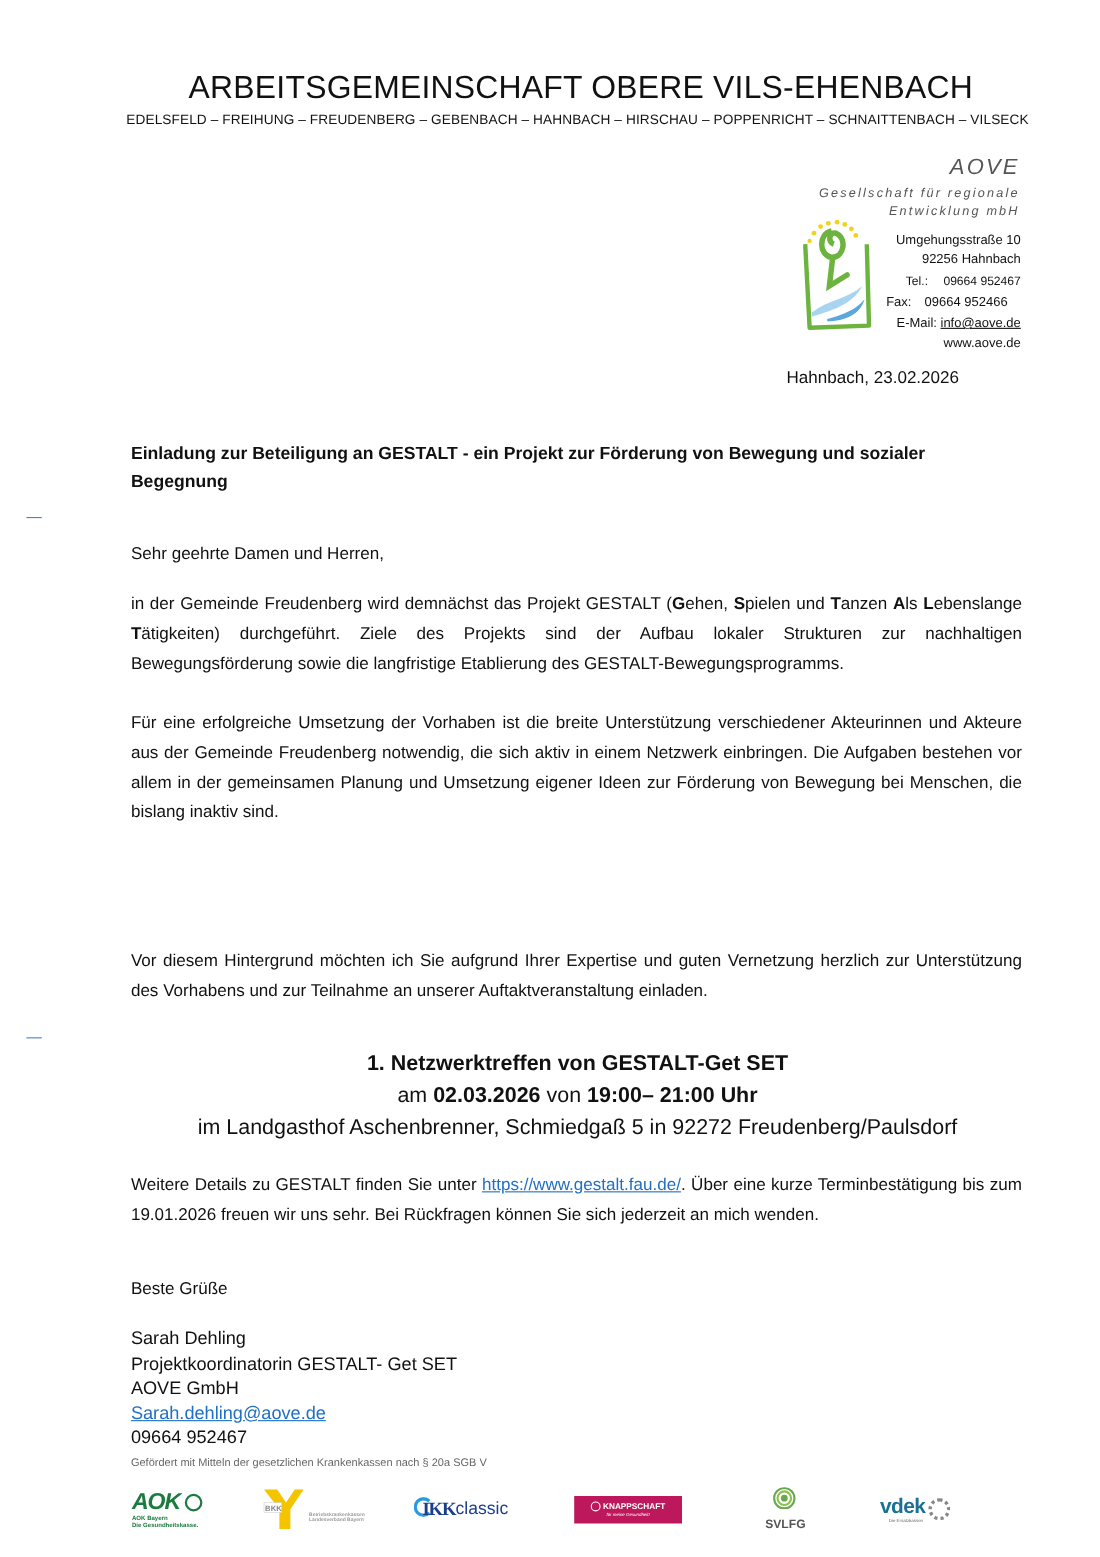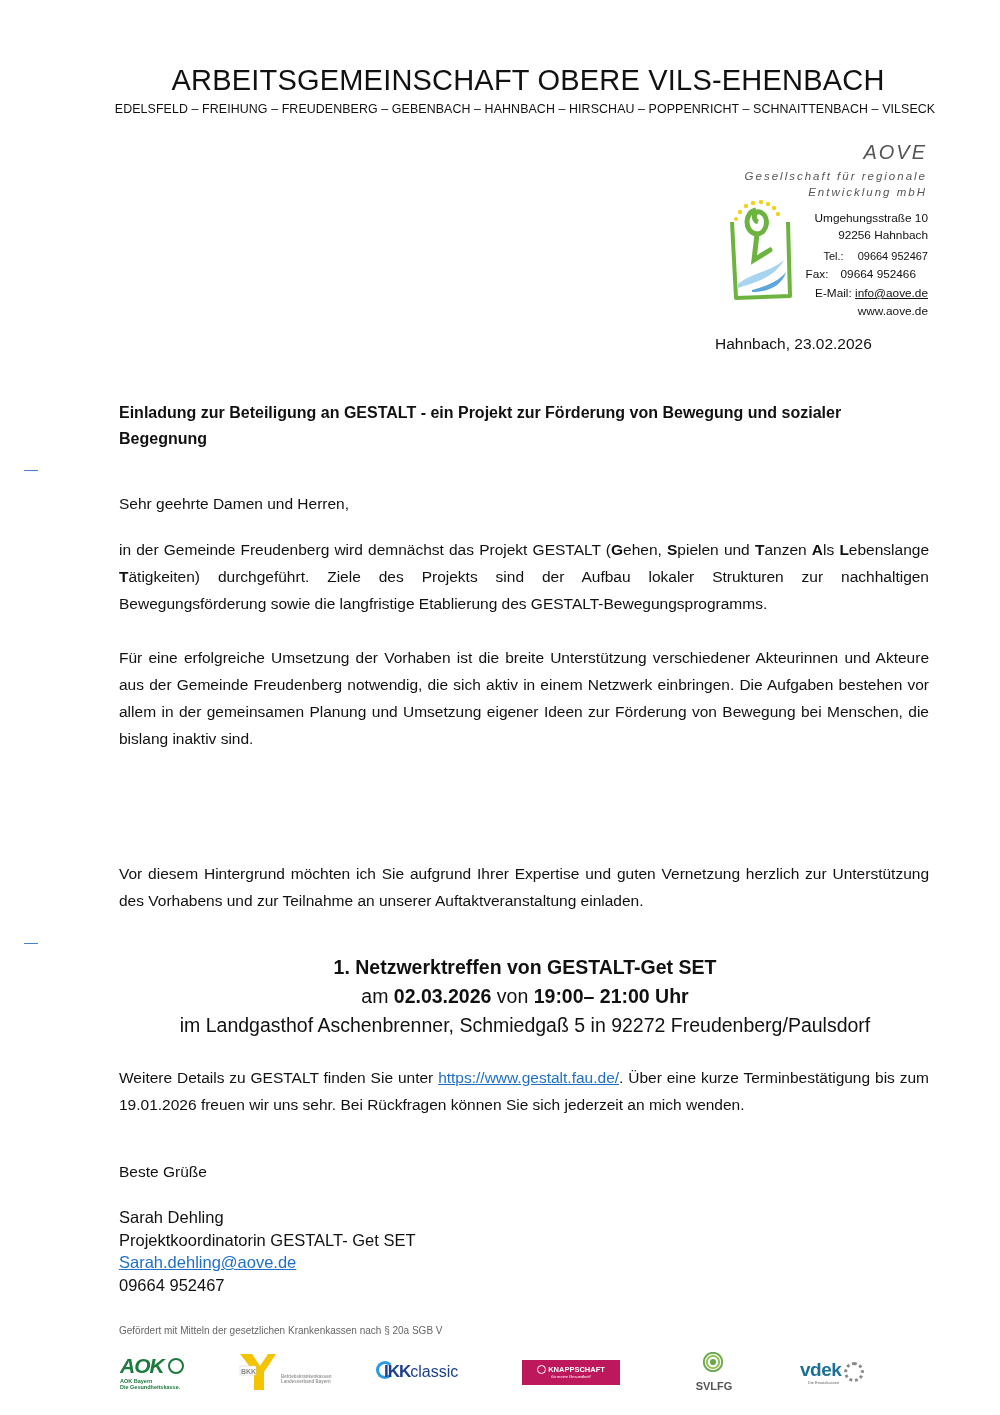--- a/index.html
+++ b/index.html
@@ -128,20 +128,21 @@
 
 <div class="abs text p4 justify">
   <span>Weitere Details zu GESTALT finden Sie unter </span><a>https://www.gestalt.fau.de/</a><span>. Über eine kurze Terminbestätigung bis zum 19.01.2026 freuen wir uns sehr. Bei Rückfragen können Sie sich jederzeit an mich wenden.</span>
 </div>
 
 <div class="abs text closing">Beste Grüße</div>
 
 <div class="abs sig">
   <div>Sarah Dehling</div>
   <div>Projektkoordinatorin GESTALT- Get SET</div>
+  <div>AOVE GmbH</div>
   <div><a>Sarah.dehling@aove.de</a></div>
   <div>09664 952467</div>
 </div>
 
 <div class="abs funding">Gefördert mit Mitteln der gesetzlichen Krankenkassen nach § 20a SGB V</div>
 
 <div class="abs sponsor" style="left:120px; width:80px;">
   <div style="display:flex;flex-direction:column;">
     <div style="display:flex;align-items:center;gap:4px;">
       <span style="font-weight:bold;font-size:21px;color:#1b7a3e;font-style:italic;letter-spacing:-1px;">AOK</span>
@@ -159,21 +160,21 @@
     <text x="3" y="21.5" font-size="7" font-weight="bold" fill="#888" font-family="Liberation Sans, sans-serif">BKK</text>
   </svg>
   <div style="display:flex;flex-direction:column;margin-left:3px;margin-top:14px;">
     <span style="font-size:4.5px;color:#999;font-weight:bold;">Betriebskrankenkassen</span>
     <span style="font-size:4.5px;color:#999;font-weight:bold;">Landesverband Bayern</span>
   </div>
 </div>
 
 <div class="abs sponsor" style="left:376px; width:90px;">
   <span style="display:inline-block;width:18px;height:18px;border:3px solid #2b9be0;border-radius:50%;border-right-color:transparent;box-sizing:border-box;margin-right:-10px;margin-top:-4px;"></span>
-  <span style="font-weight:bold;font-size:17px;color:#1b3f8b;letter-spacing:-1px;">IKK</span>
+  <span style="font-weight:bold;font-size:17px;color:#1b3f8b;letter-spacing:-1px;font-family:Liberation Serif, serif;">IKK</span>
   <span style="font-size:16px;color:#1b3f8b;">classic</span>
 </div>
 
 <div class="abs sponsor" style="left:522px; width:98px;">
   <div style="background:#be185d;width:98px;height:25px;display:flex;flex-direction:column;justify-content:center;align-items:center;">
     <div style="display:flex;align-items:center;gap:2px;">
       <span style="display:inline-block;width:7px;height:7px;border:1.5px solid #fff;border-radius:50%;"></span>
       <span style="font-size:7.5px;color:#fff;font-weight:bold;">KNAPPSCHAFT</span>
     </div>
     <span style="font-size:4px;color:#fff;font-style:italic;">für meine Gesundheit!</span>

